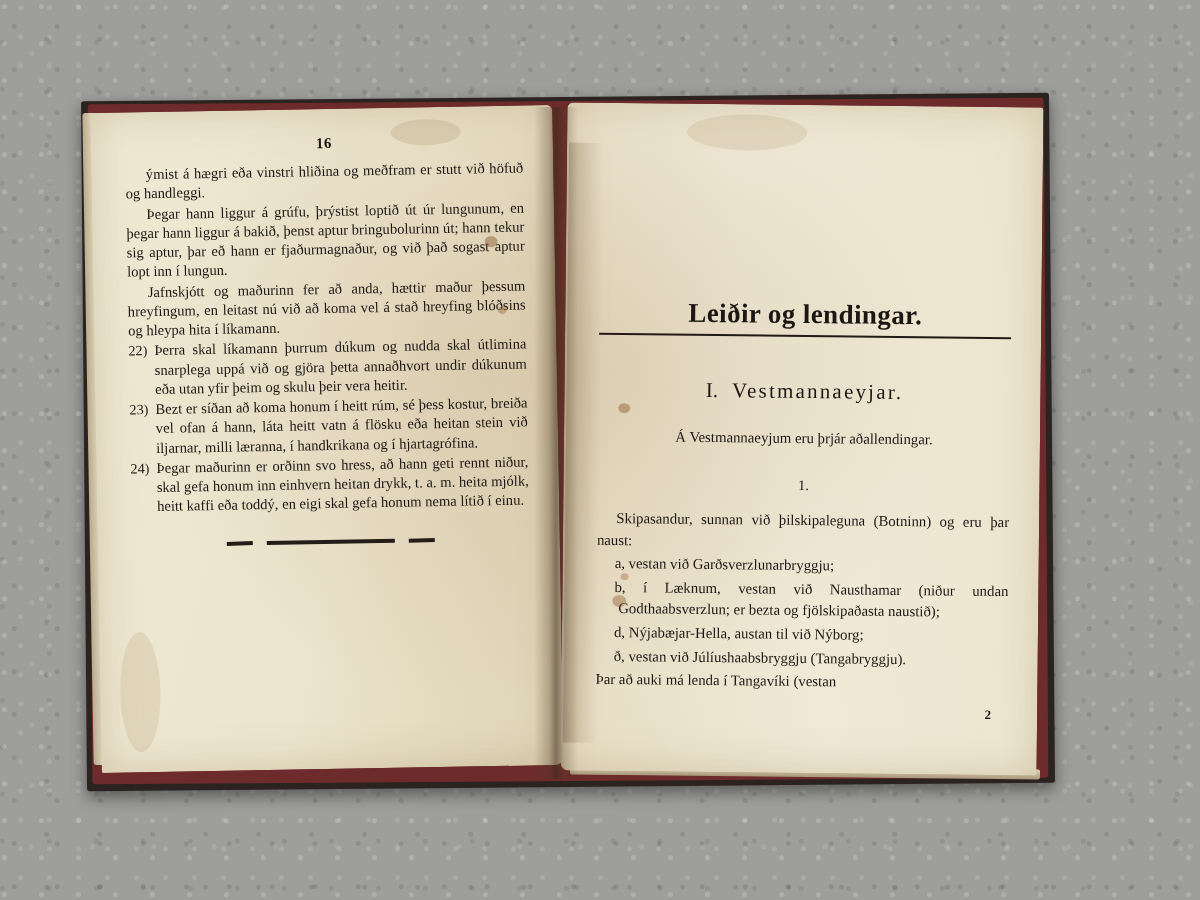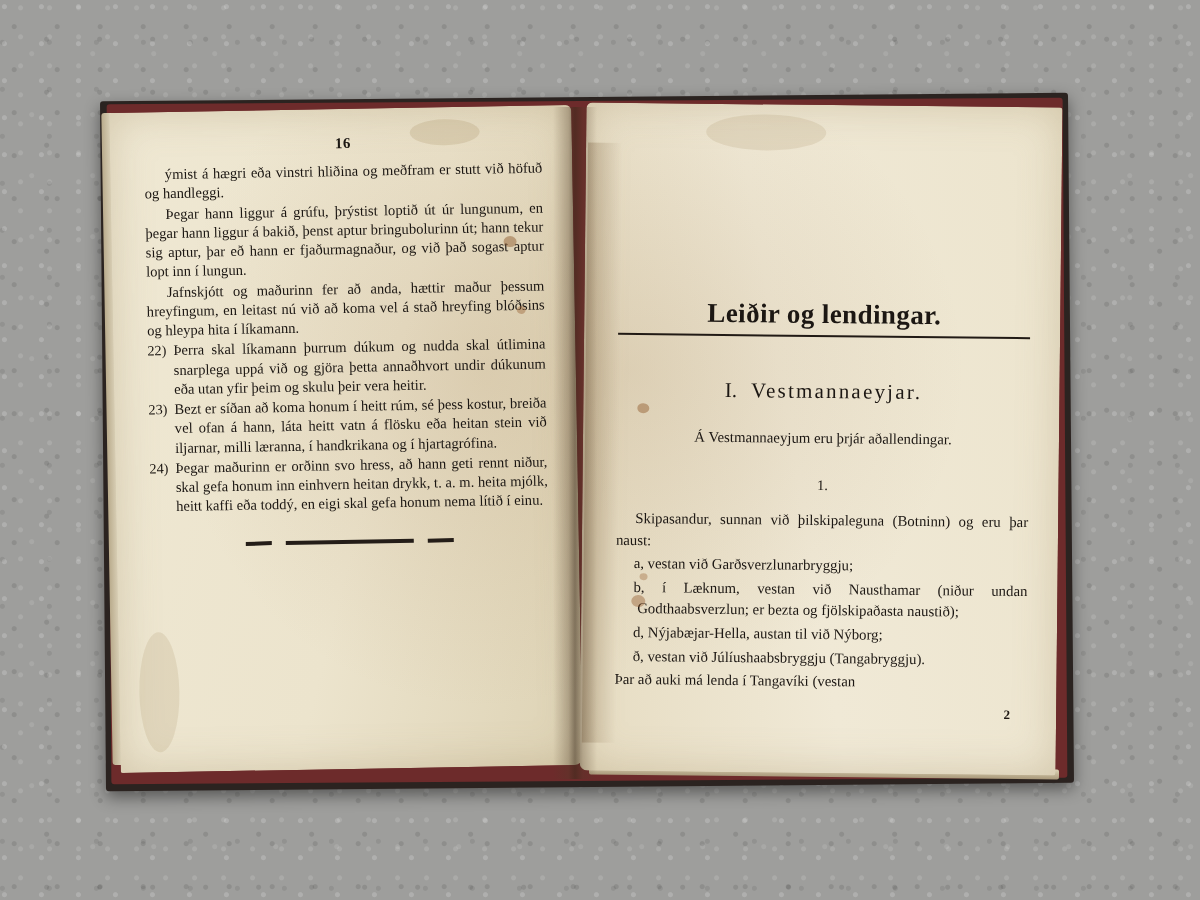--- a/index.html
+++ b/index.html
@@ -26,21 +26,21 @@
       radial-gradient(circle at 71% 27%, rgba(255,255,255,0.12) 0 2px, transparent 3px),
       radial-gradient(circle at 88% 74%, rgba(0,0,0,0.10) 0 2px, transparent 3px),
       radial-gradient(circle at 52% 88%, rgba(255,255,255,0.10) 0 2px, transparent 3px),
       radial-gradient(circle at 5% 90%, rgba(0,0,0,0.08) 0 2px, transparent 3px);
     background-size: 37px 37px, 43px 43px, 29px 29px, 53px 53px, 61px 61px, 47px 47px;
   }
 
   
   .book {
     position: absolute;
-    left: 91px;
+    left: 72px;
     top: 95px;
     width: 1000px;
     height: 700px;
   }
 
   
   .cover {
     position: absolute;
     left: 12px;
     top: 2px;

